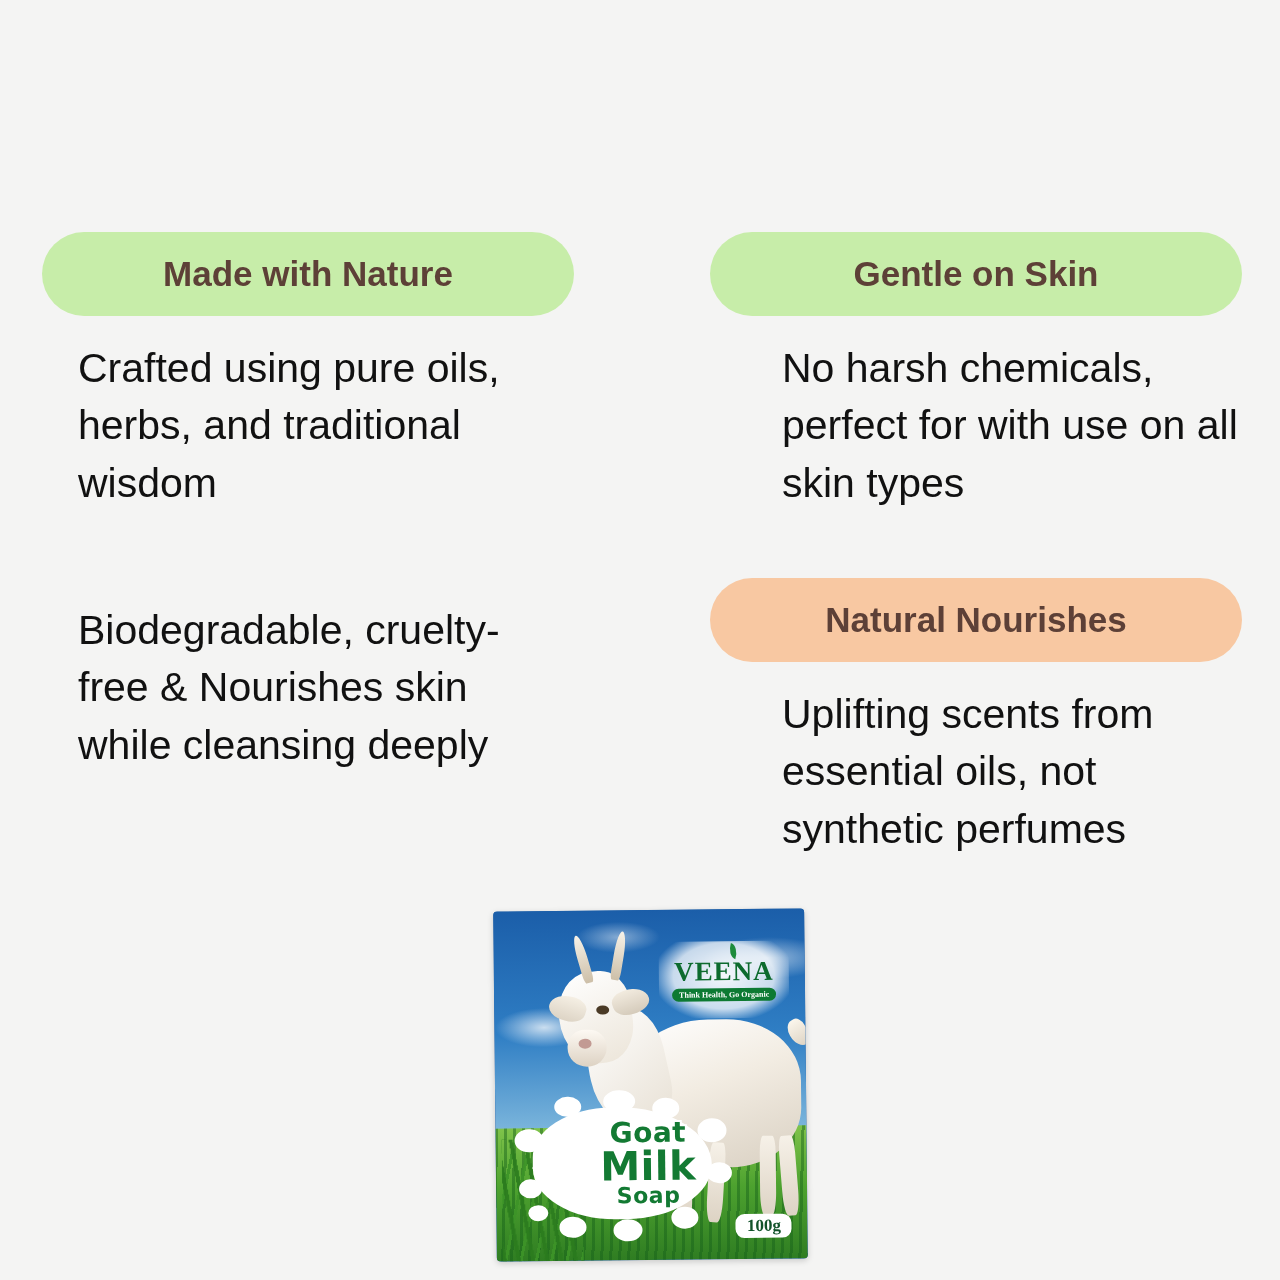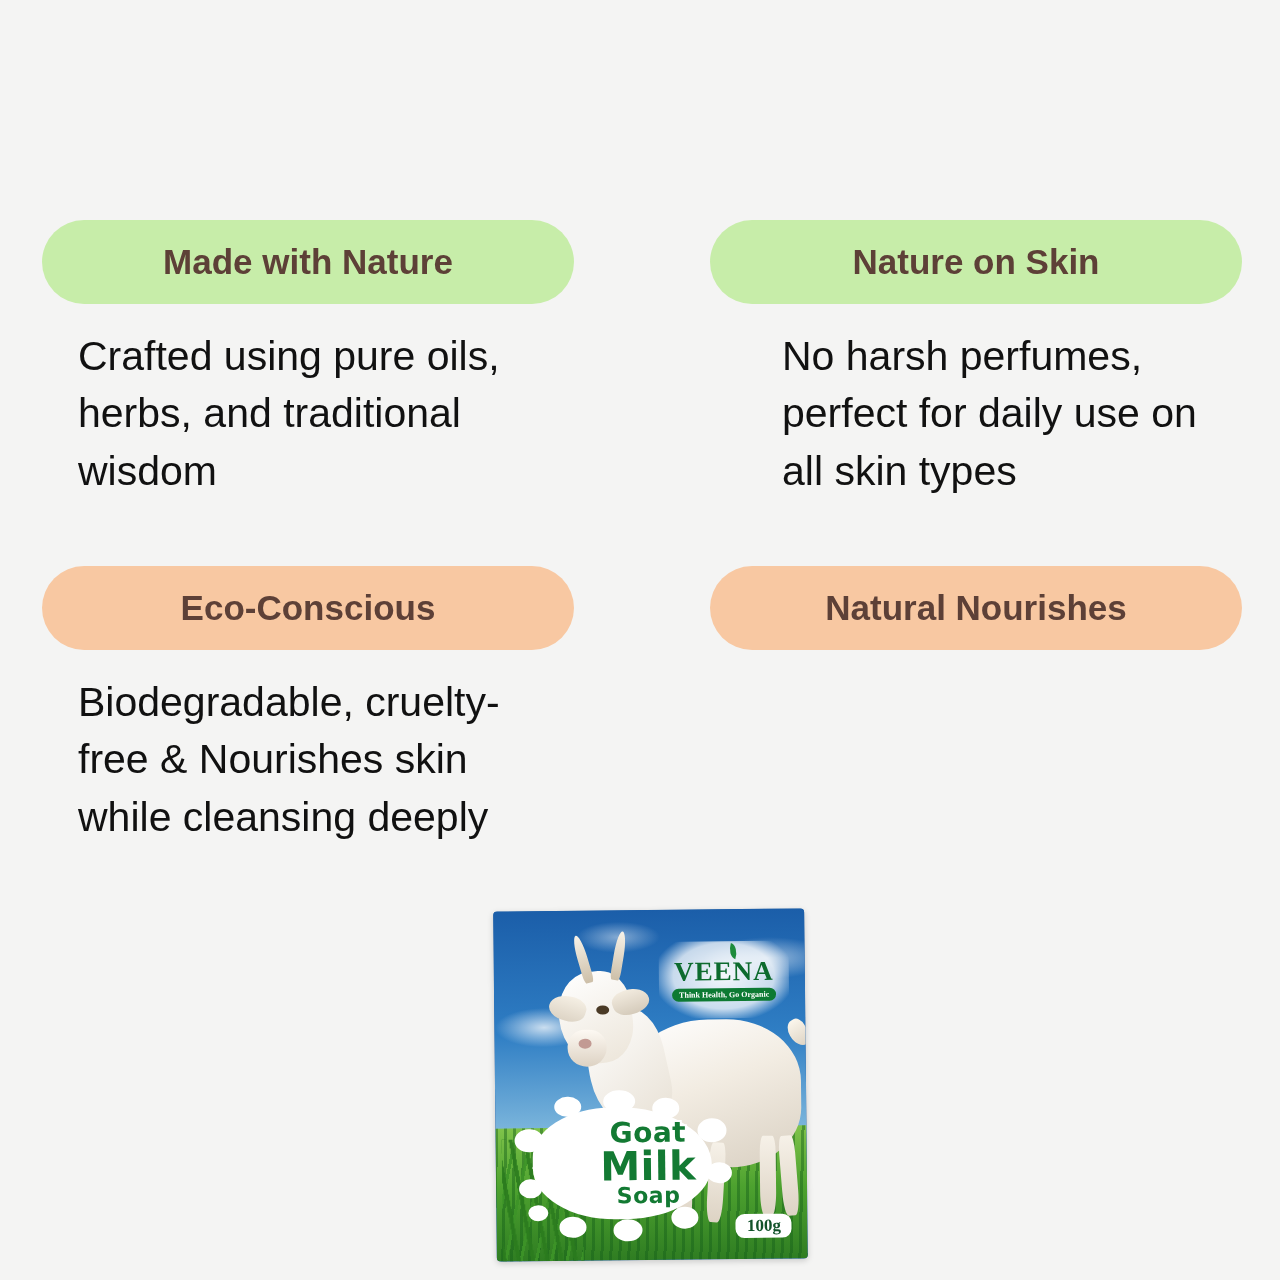--- a/index.html
+++ b/index.html
@@ -41,21 +41,21 @@
     letter-spacing: 0.5px;
     color: #5d4037;
     text-align: center;
     white-space: nowrap;
   }
 
   
   .features {
     position: absolute;
     left: 0;
-    top: 220px;
+    top: 232px;
     width: 1280px;
   }
   .frow {
     position: relative;
     width: 1280px;
   }
   .fcell {
     position: absolute;
     width: 532px;
   }
@@ -373,37 +373,35 @@
 
     <div class="frow" style="height:330px;">
       <div class="fcell left">
         <div class="pill green">
           <span class="pill-label">Made with Nature</span>
         </div>
         <div class="fbody">Crafted using pure oils, herbs, and traditional wisdom</div>
       </div>
       <div class="fcell right">
         <div class="pill green">
-          <span class="pill-label">Nature on Skin</span>
+          <span class="pill-label">Gentle on Skin</span>
         </div>
-        <div class="fbody">No harsh perfumes, perfect for daily use on all skin types</div>
+        <div class="fbody">No harsh chemicals, perfect for with use on all skin types</div>
       </div>
     </div>
 
     <div class="frow" style="height:330px; margin-top:16px;">
       <div class="fcell left">
-        <div class="pill peach">
-          <span class="pill-label">Eco-Conscious</span>
-        </div>
         <div class="fbody">Biodegradable, cruelty-free &amp; Nourishes skin while cleansing deeply</div>
       </div>
       <div class="fcell right">
         <div class="pill peach">
           <span class="pill-label">Natural Nourishes</span>
         </div>
+        <div class="fbody">Uplifting scents from essential oils, not synthetic perfumes</div>
       </div>
     </div>
 
   </div>
 
   <div class="product">
     <div class="box">
 
       <div class="sky"></div>
       <div class="grass">

